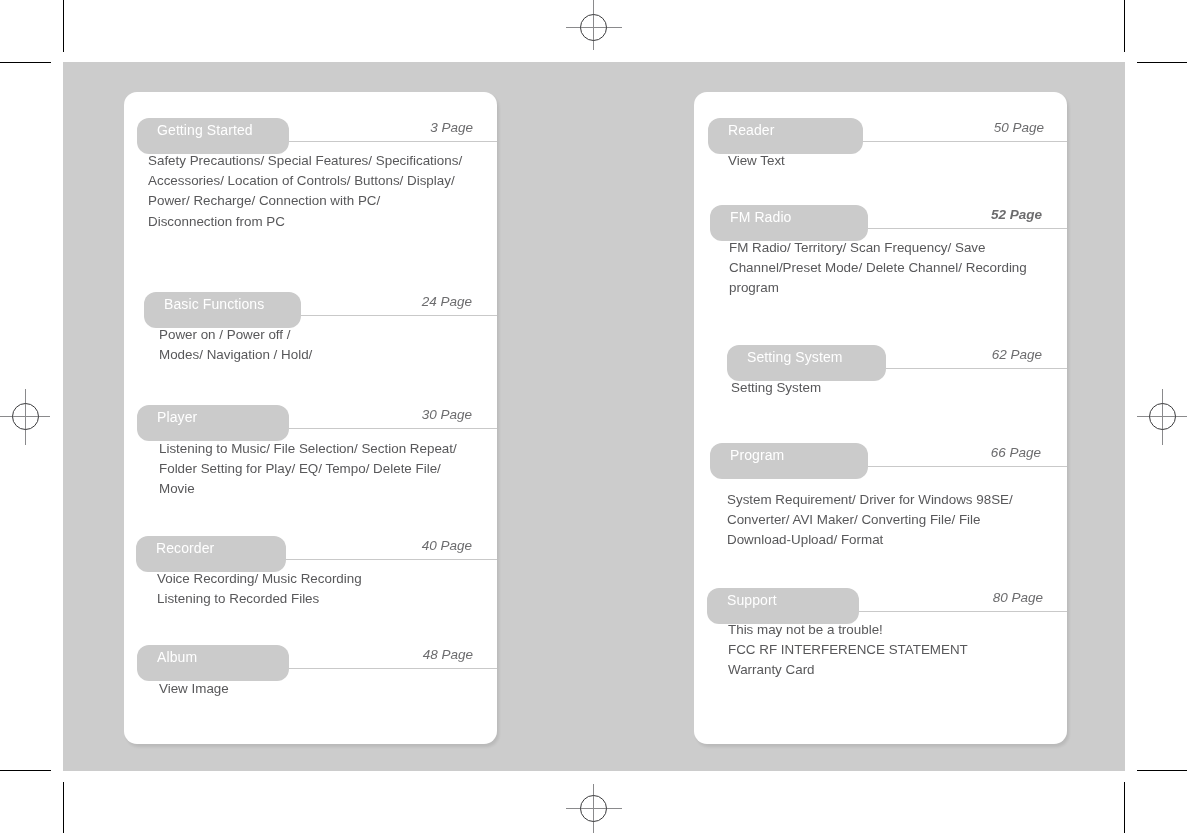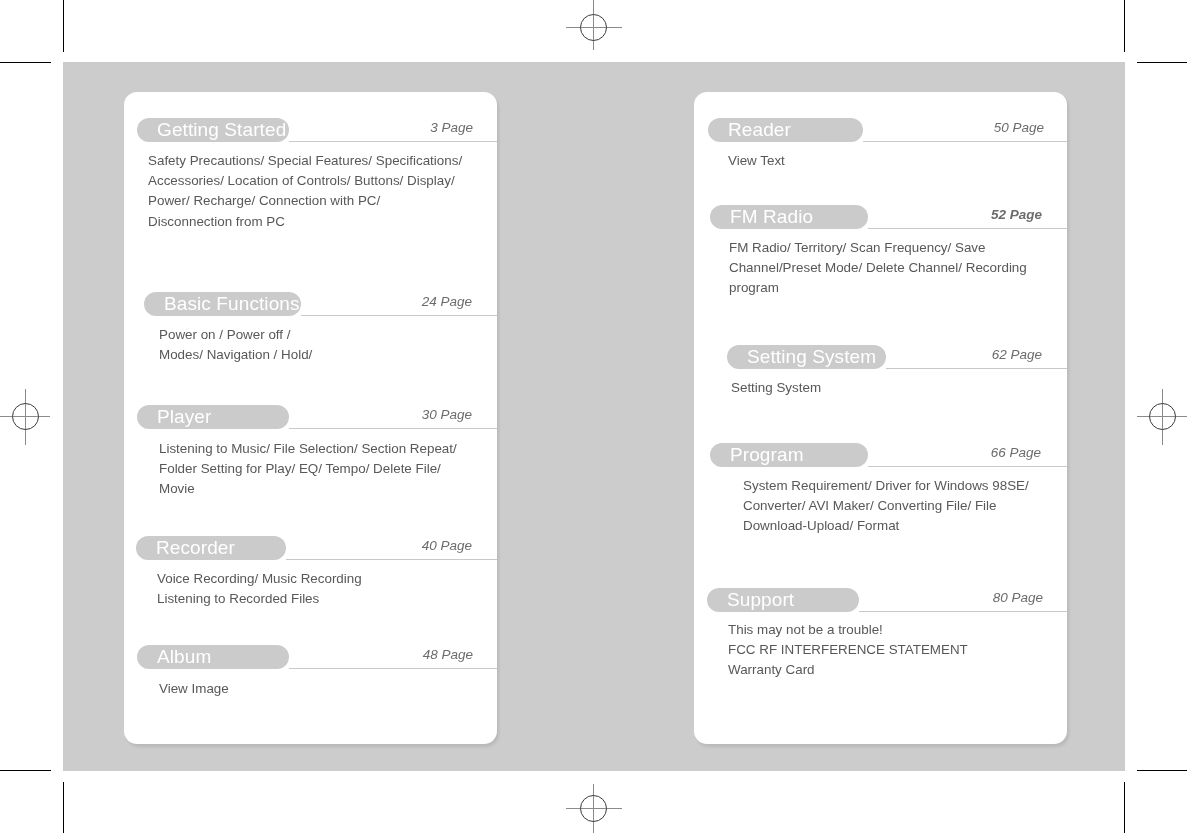--- a/index.html
+++ b/index.html
@@ -58,25 +58,25 @@
   .section { position: absolute; left: 0; width: 373px; }
 
   .sec-head {
     position: relative;
     height: 30px;
   }
 
   .pill {
     position: absolute;
     top: 0;
-    height: 24px;
+    height: 36px;
     background: #cbcbcb;
     border-radius: 12px;
     color: #ffffff;
-    font-size: 19px;
+    font-size: 14px;
     line-height: 24px;
     letter-spacing: 0.1px;
     padding-left: 20px;
     white-space: nowrap;
     overflow: hidden;
   }
 
   .page-no {
     position: absolute;
     right: 0;
@@ -230,21 +230,21 @@
       </div>
       <div class="body-text" style="left:37px; top:33px; width:330px;">Setting System</div>
     </div>
 
     <div class="section" style="top:351px;">
       <div class="sec-head">
         <div class="pill" style="left:16px; width:158px;">Program</div>
         <div class="page-no" style="right:26px;">66 Page</div>
         <div class="rule" style="left:174px; right:0; top:23px;"></div>
       </div>
-      <div class="body-text" style="left:33px; top:33px; width:335px;margin-left:16px;">System Requirement/ Driver for Windows 98SE/
+      <div class="body-text" style="left:33px; top:47px; width:335px;">System Requirement/ Driver for Windows 98SE/
 Converter/ AVI Maker/ Converting File/ File
 Download-Upload/ Format</div>
     </div>
 
     <div class="section" style="top:496px;">
       <div class="sec-head">
         <div class="pill" style="left:13px; width:152px;">Support</div>
         <div class="page-no" style="right:24px;">80 Page</div>
         <div class="rule" style="left:165px; right:0; top:23px;"></div>
       </div>

